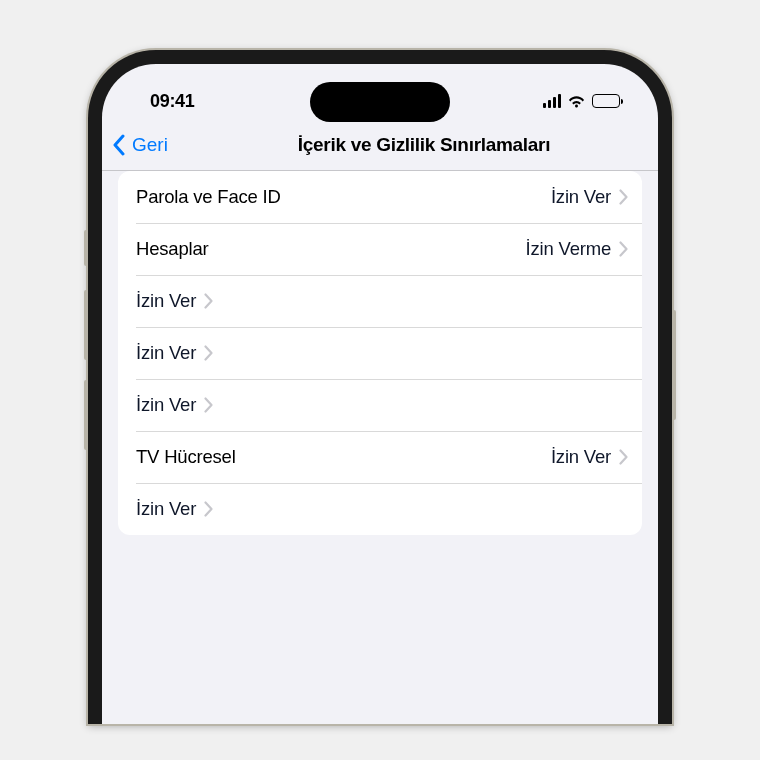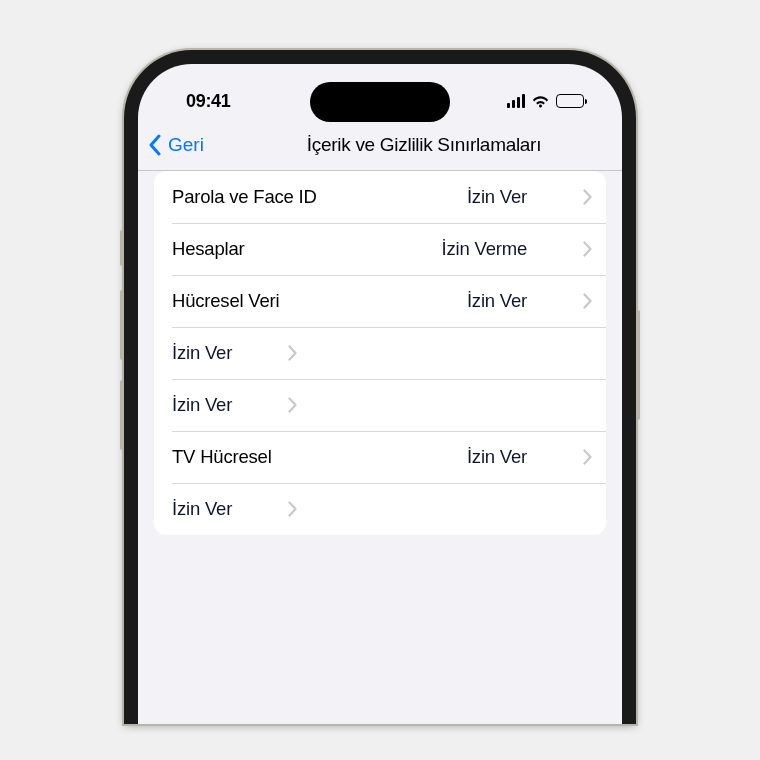--- a/index.html
+++ b/index.html
@@ -9,21 +9,21 @@
       width: 760px;
       height: 760px;
       display: flex;
       align-items: flex-start;
       justify-content: center;
       padding-top: 50px;
       border-radius: 40px;
       overflow: hidden;
     }
     .phone-frame {
-      width: 512px;
+      width: 584px;
       background: #1a1a1a;
       border-radius: 68px 68px 0 0;
       padding: 14px 14px 0 14px;
       position: relative;
       box-shadow: 0 0 0 2px #b8b4a8, 0 2px 8px rgba(0,0,0,0.3);
     }
     .phone-screen {
       background: #f2f2f7;
       border-radius: 54px 54px 0 0;
       overflow: hidden;
@@ -87,21 +87,21 @@
       font-size: 19px;
       gap: 6px;
       z-index: 2;
     }
     .back-chevron svg { display: block; }
     .nav-title {
       position: absolute;
       left: 0; right: 0;
       text-align: center;
       font-size: 19px;
-      font-weight: 400;
+      font-weight: 700;
       color: #000;
       padding-left: 88px;
       letter-spacing: -0.3px;
     }
     .section-header {
       font-size: 14px;
       color: #8a8a8e;
       padding: 22px 32px 8px 32px;
       letter-spacing: 0.1px;
       text-transform: uppercase;
@@ -111,21 +111,20 @@
       margin: 0 16px;
       border-radius: 12px;
       overflow: hidden;
     }
     .list-row {
       display: flex;
       align-items: center;
       padding: 15px 14px 15px 18px;
       font-size: 18.5px;
       position: relative;
-      gap: 48px;
     }
     .list-row + .list-row::before {
       content: '';
       position: absolute;
       top: 0; left: 18px; right: 0;
       height: 0.5px;
       background: rgba(0,0,0,0.15);
     }
     .row-label { color: #000; flex: 1; letter-spacing: -0.2px; }
     .row-value { color: #0f172a; letter-spacing: -0.2px; margin-right: 8px; }
@@ -202,21 +201,20 @@
         <span class="row-label">Hesaplar</span>
         <span class="row-value">İzin Verme</span>
         <span class="row-chevron">
           <svg width="9" height="16" viewBox="0 0 9 16">
               <path fill="none" stroke="#c7c7cc" stroke-width="2.2" stroke-linecap="round" stroke-linejoin="round" d="M1.5 1.5L7.5 8l-6 6.5"></path>
             </svg>
         </span>
       </div>
 
       <div class="list-row">
-        <span class="row-label">Hücresel Veri</span>
         <span class="row-value">İzin Ver</span>
         <span class="row-chevron">
           <svg width="9" height="16" viewBox="0 0 9 16">
               <path fill="none" stroke="#c7c7cc" stroke-width="2.2" stroke-linecap="round" stroke-linejoin="round" d="M1.5 1.5L7.5 8l-6 6.5"></path>
             </svg>
         </span>
       </div>
 
       <div class="list-row">
         <span class="row-value">İzin Ver</span>

